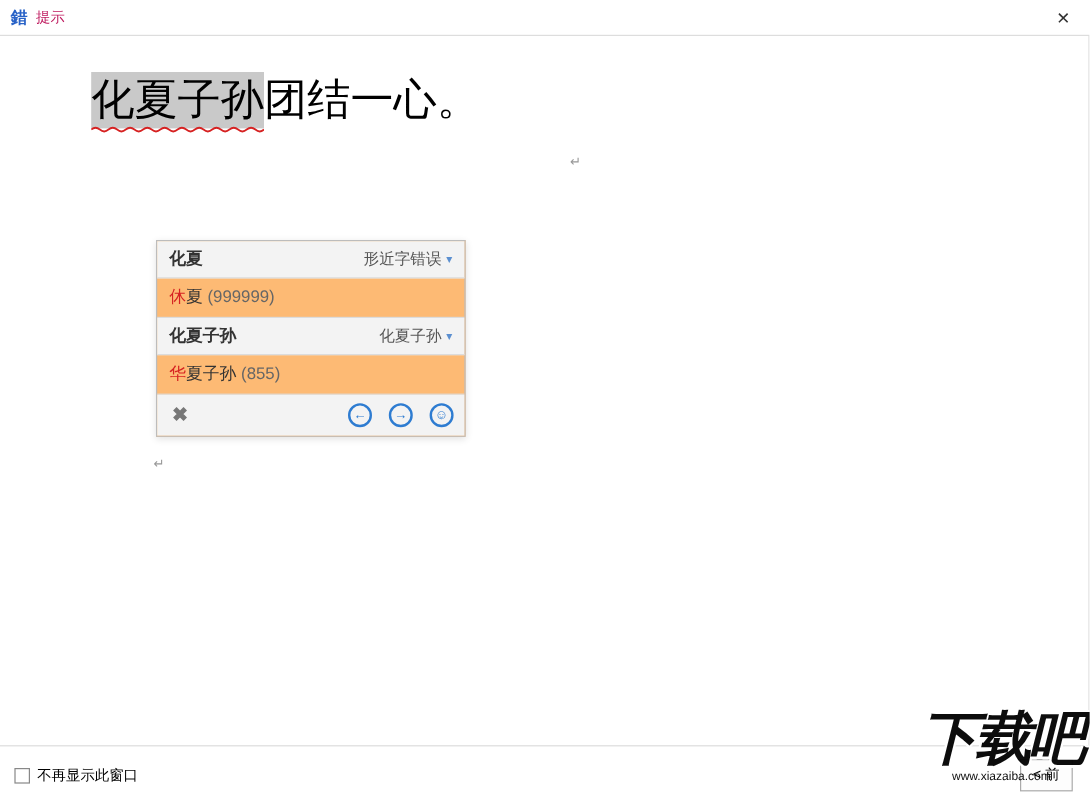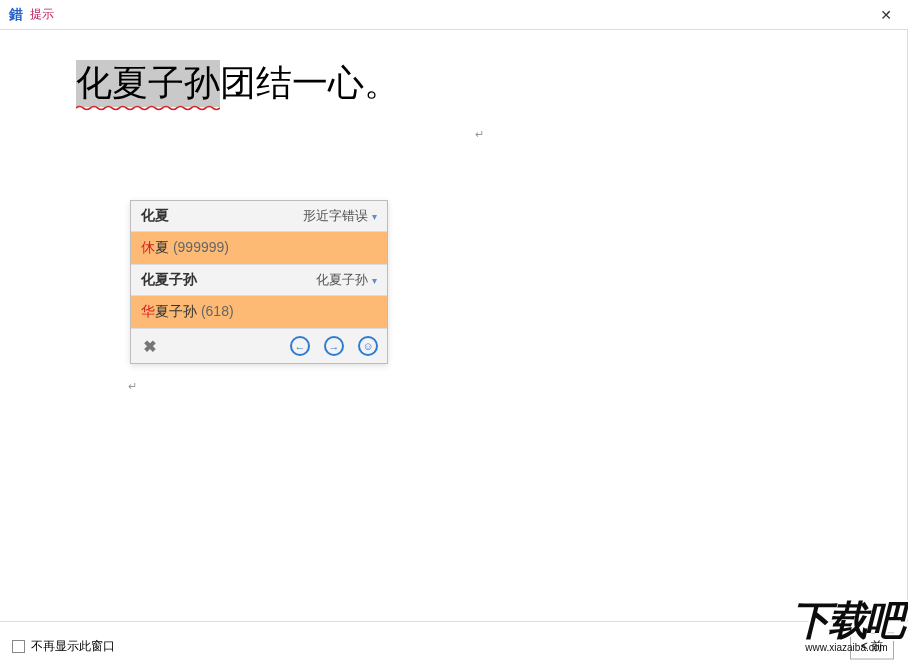--- a/index.html
+++ b/index.html
@@ -140,21 +140,21 @@
       border: 1px solid #aaa; background:#fdfdfd; padding: 4px 10px; font-size:12px; cursor:pointer;
     }
     .watermark {
       position: absolute;
       right: 6px; bottom: 10px;
       pointer-events: none;
       opacity: 0.95;
     }
     .watermark .big {
       font-family: "SimHei","Microsoft YaHei",sans-serif;
-      font-size: 40px; font-weight: 900; font-style: italic;
+      font-size: 48px; font-weight: 900; font-style: italic;
       color:#000; letter-spacing: -3px;
       text-shadow: 2px 0 0 #fff, -2px 0 0 #fff, 0 2px 0 #fff, 0 -2px 0 #fff;
     }
     .watermark .url {
       font-size: 10px; color:#000; text-align:center; margin-top:-6px;
       font-family: Arial,sans-serif;
     }
   </style>
 </head>
 <body>
@@ -200,21 +200,21 @@
       </div>
       <div class="popup-section-header">
         <span class="word">化夏子孙</span>
         <span class="type">
           <span>化夏子孙</span>
           <span class="chevron-icon">▾</span>
         </span>
       </div>
       <div class="popup-option">
         <span class="corr">华</span><span class="rest">夏子孙</span>
-        <span class="freq">(618)</span>
+        <span class="freq">(855)</span>
       </div>
       <div class="popup-toolbar">
         <div class="icon-btn">
           <span class="x-icon">✖</span>
         </div>
         <div class="spacer"></div>
         <div class="icon-btn">
           <span class="circ-icon">←</span>
         </div>
         <div class="icon-btn">

